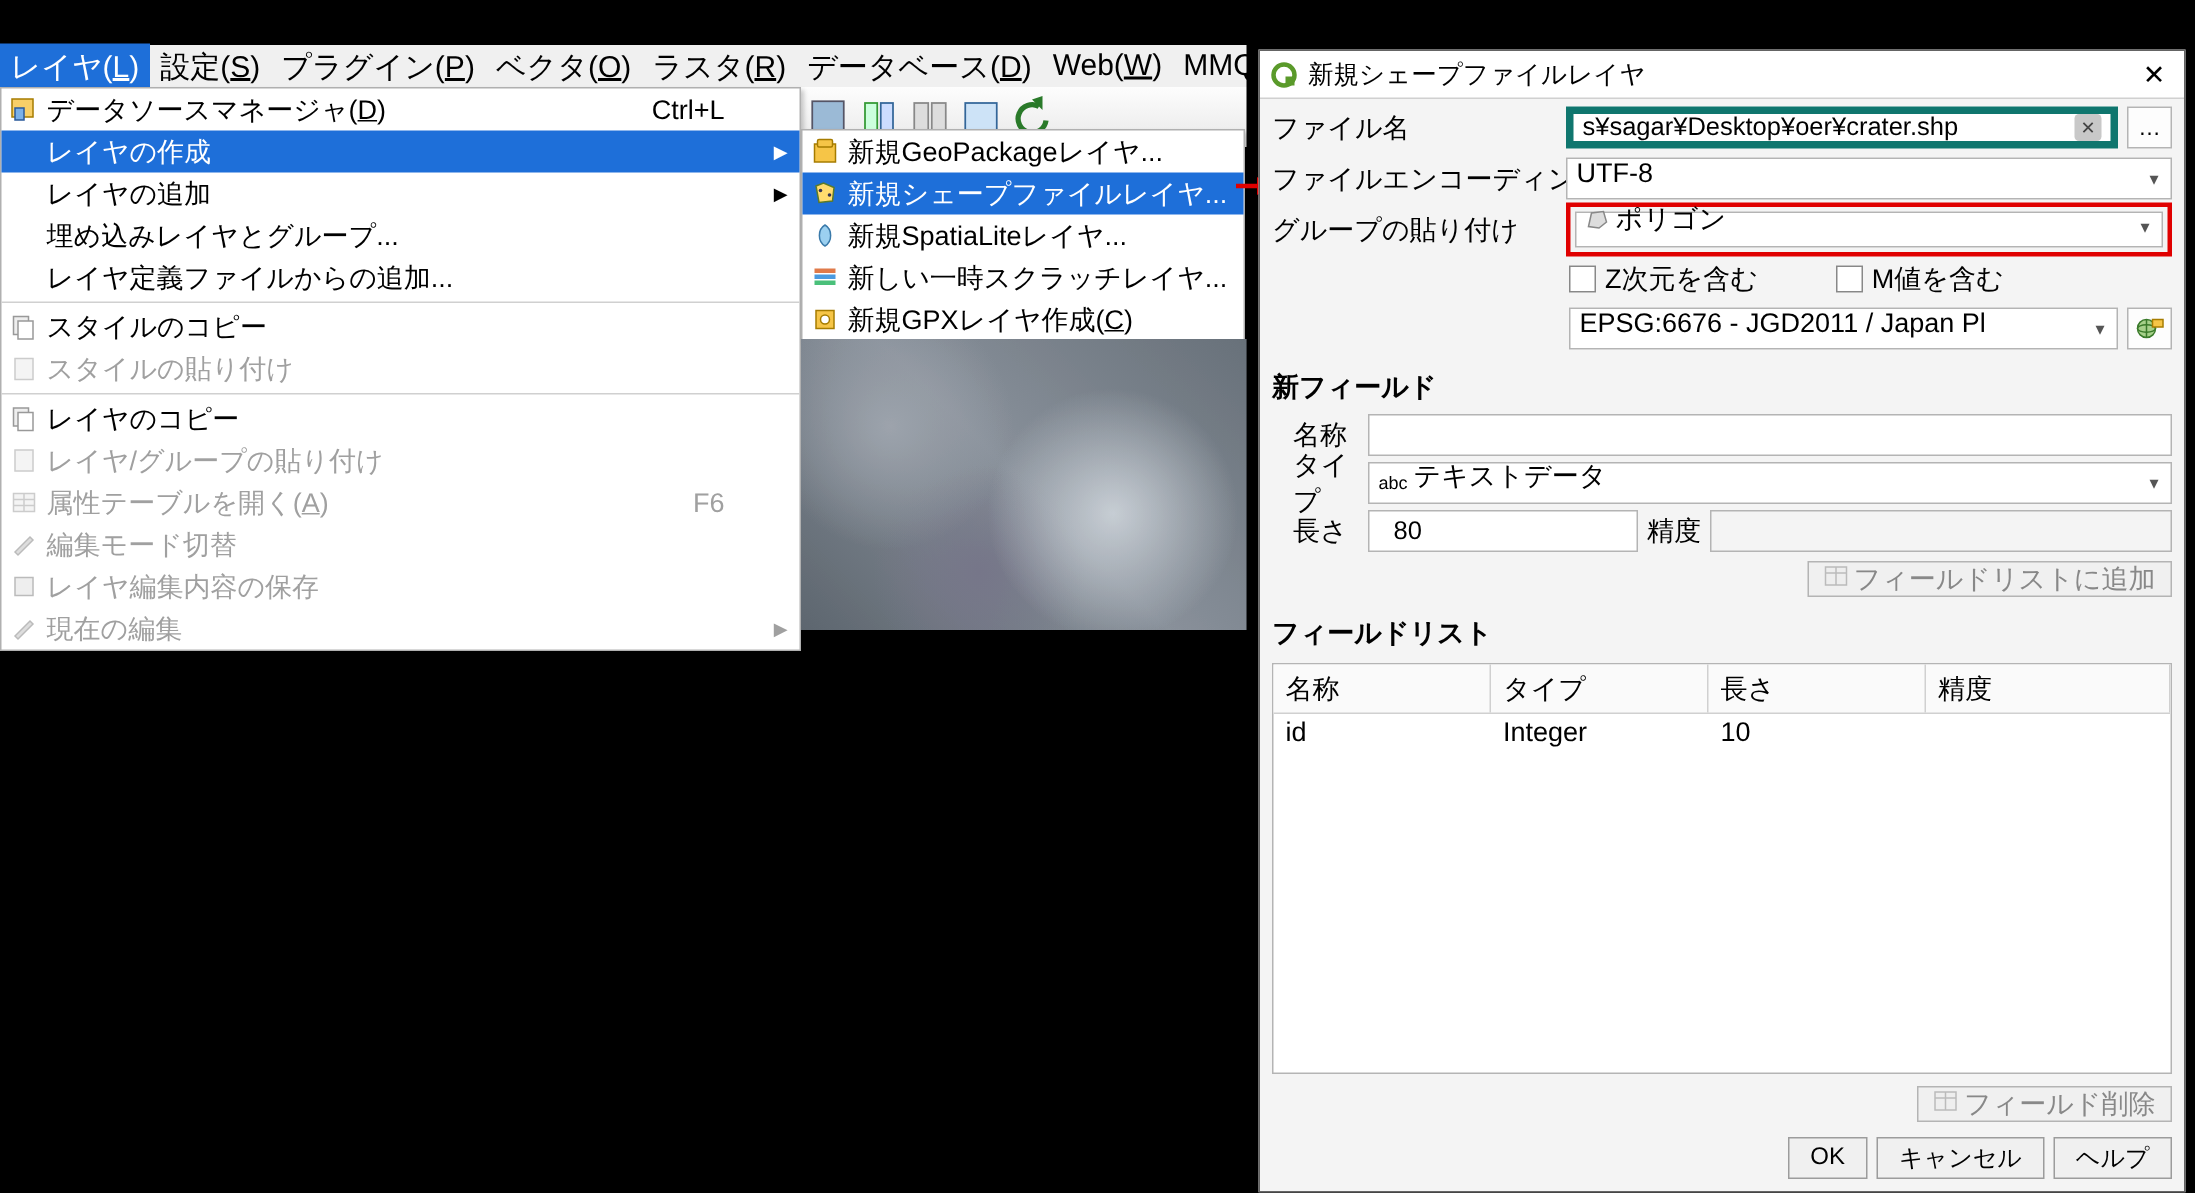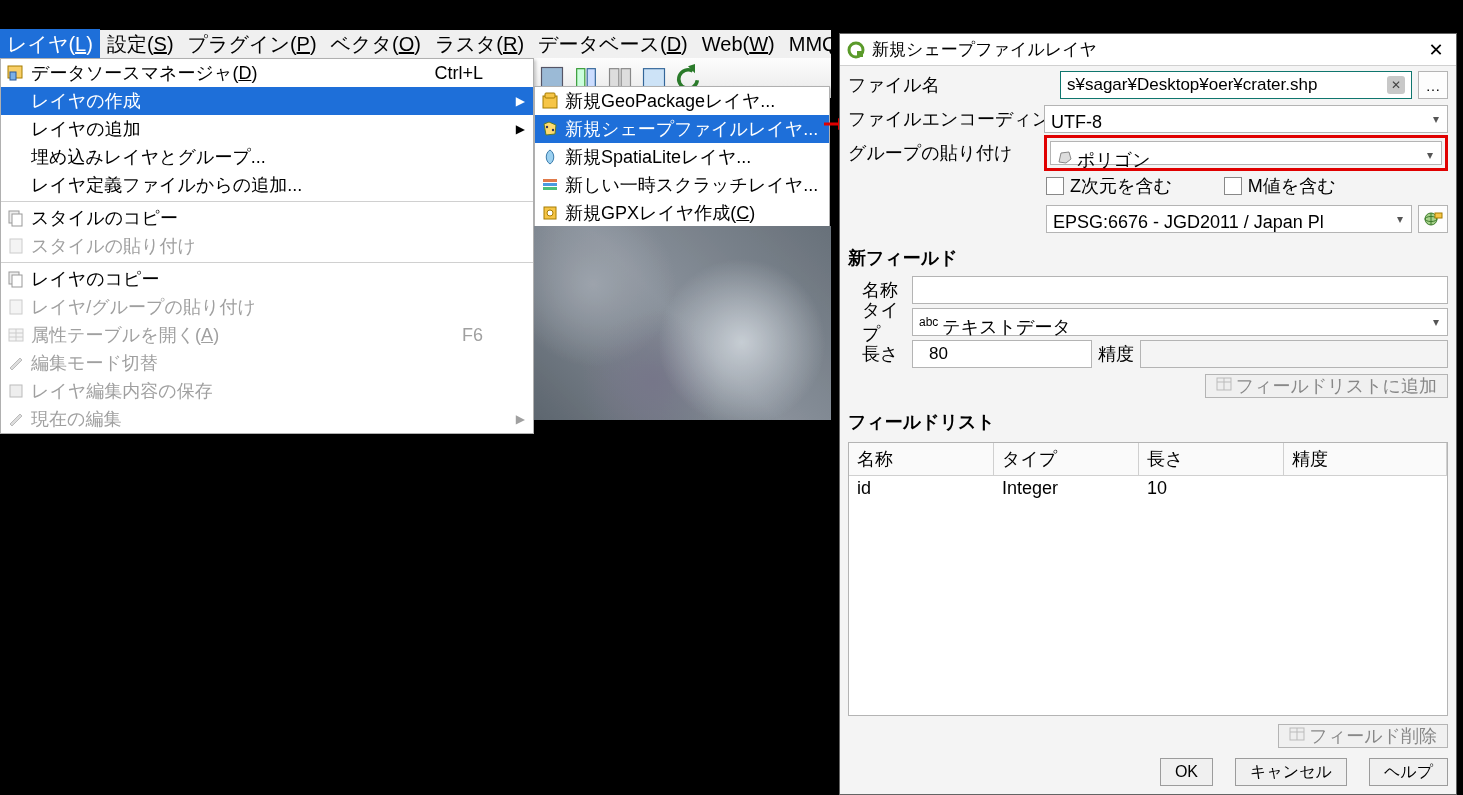--- a/index.html
+++ b/index.html
@@ -45,22 +45,22 @@
   
   .dialog { position: absolute; left: 839px; top: 33px; width: 618px; height: 762px; background: #f4f4f4; border: 1px solid #646464; display: flex; flex-direction: column; }
   .dlg-titlebar { height: 32px; background: #fff; display: flex; align-items: center; border-bottom: 1px solid #d0d0d0; }
   .dlg-qgis-icon { margin: 0 6px; width: 20px; height: 20px; display:flex; align-items:center; justify-content:center; }
   .dlg-title { flex: 1; font-size: 17px; }
   .dlg-close { width: 40px; height: 100%; display: flex; align-items: center; justify-content: center; font-size: 18px; cursor: default; }
   
   .dlg-body { flex: 1; padding: 4px 8px 0 8px; display: flex; flex-direction: column; gap: 4px; }
   .form-row { display: flex; align-items: center; height: 30px; gap: 6px; }
   .form-label { width: 190px; white-space: nowrap; }
-  .form-input { flex: 1; height: 28px; border: 1px solid #0f766e; background: #fff; padding: 0 6px; font-size: 17px; display:flex; align-items:center;margin-left:16px; }
-  .form-select { flex: 1; height: 28px; border: 1px solid #b4b4b4; background: #fff; display: flex; align-items: flex-start; padding: 6px 6px; position: relative; }
+  .form-input { flex: 1; height: 28px; border: 5px solid #0f766e; background: #fff; padding: 0 6px; font-size: 17px; display:flex; align-items:center; }
+  .form-select { flex: 1; height: 28px; border: 1px solid #b4b4b4; background: #fff; display: flex; align-items: flex-end; padding: 6px 6px; position: relative; }
   .form-select::after { content: "▾"; position: absolute; right: 8px; color: #555; font-size: 12px; }
   .geom-highlight { border: 3px solid #e00000; padding:3px; }
   .btn-sq { width: 30px; height: 28px; border: 1px solid #b4b4b4; background: #fdfdfd; display: flex; align-items: center; justify-content: center; font-size: 15px; }
   .clear-x { width: 18px; height: 18px; border-radius: 3px; background: #c8c8c8; color: #444; display:inline-flex; align-items:center; justify-content:center; font-size:12px; margin-left:4px; }
   
   .chk-row { display: flex; align-items: center; gap: 6px; margin-left: 198px; height: 28px; }
   .chk { width: 18px; height: 18px; border: 1px solid #888; background: #fff; }
   
   .section-label { font-weight: bold; margin-top: 8px; }
   .sub-form { padding-left: 14px; }
@@ -76,21 +76,21 @@
   .fl-header > div { padding: 4px 8px; border-right: 1px solid #d0d0d0; }
   .fl-row { display: flex; }
   .fl-row > div { padding: 2px 8px; }
   .col-name { width: 145px; }
   .col-type { width: 145px; }
   .col-len { width: 145px; }
   .col-prec { flex: 1; }
   
   .del-btn-row { display: flex; justify-content: flex-end; padding: 4px 0; }
   
-  .dlg-buttons { display: flex; justify-content: flex-end; gap: 22px; padding: 6px 8px 8px; }
+  .dlg-buttons { display: flex; justify-content: flex-end; gap: 6px; padding: 6px 8px 8px; }
   .dlg-btn { height: 28px; border: 1px solid #9c9c9c; background: #f0f0f0; padding: 0 14px; font-size: 16px; }
   
   .svg-icon { width: 18px; height: 18px; }
 </style>
 </head>
 <body>
 
 <div class="left-area">
   <div class="menubar">
     <div class="menubar-item selected"><span>レイヤ</span>(<span class="mnemonic">L</span>)</div>

